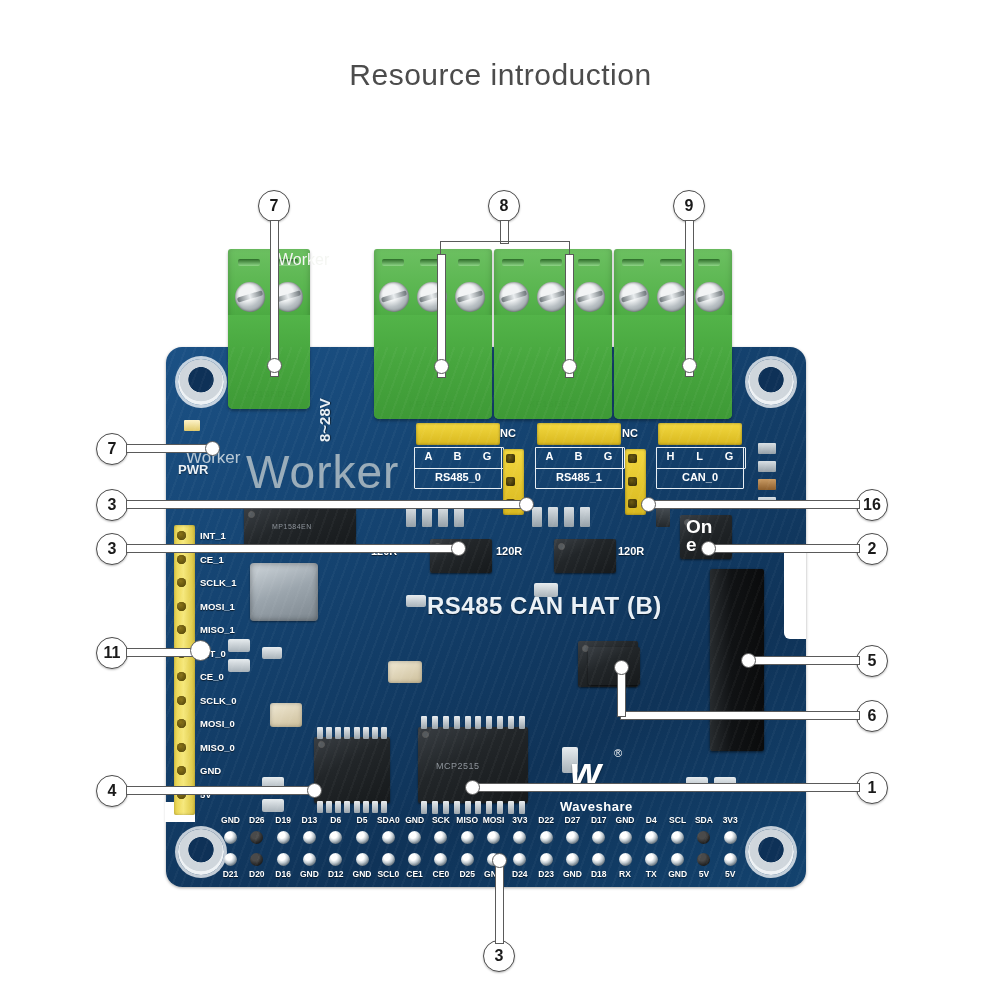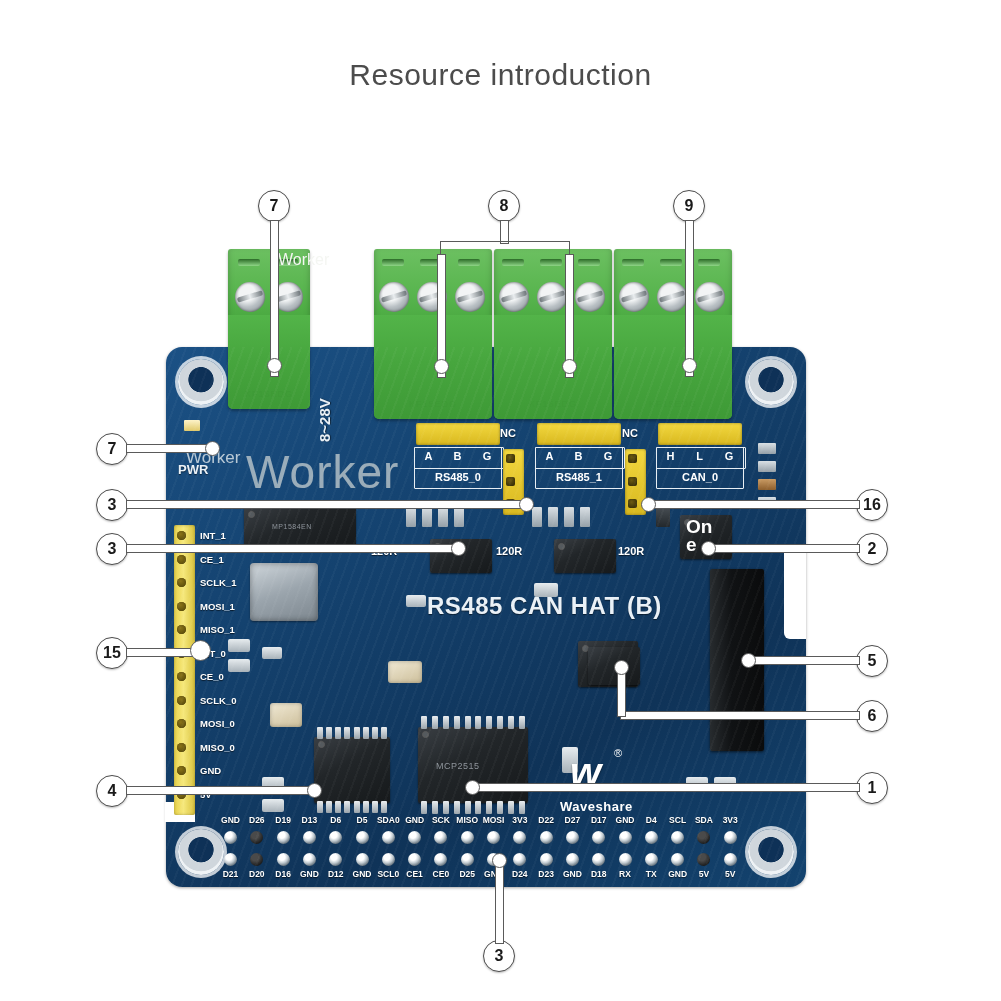--- a/index.html
+++ b/index.html
@@ -490,21 +490,21 @@
 <div class="dot" style="left:205px;top:441px;"></div>
 
 <div class="cal" style="left:96px;top:489px;">3</div>
 <div class="lead h" style="left:126px;top:500px;width:398px;"></div>
 <div class="dot" style="left:519px;top:497px;"></div>
 
 <div class="cal" style="left:96px;top:533px;">3</div>
 <div class="lead h" style="left:126px;top:544px;width:330px;"></div>
 <div class="dot" style="left:451px;top:541px;"></div>
 
-<div class="cal" style="left:96px;top:637px;">15</div>
+<div class="cal" style="left:96px;top:637px;">11</div>
 <div class="lead h" style="left:126px;top:648px;width:72px;"></div>
 <div class="dot" style="left:190px;top:640px;width:19px;height:19px;"></div>
 
 <div class="cal" style="left:96px;top:775px;">4</div>
 <div class="lead h" style="left:126px;top:786px;width:186px;"></div>
 <div class="dot" style="left:307px;top:783px;"></div>
 
 <div class="cal" style="left:856px;top:489px;">16</div>
 <div class="lead h" style="left:646px;top:500px;width:212px;"></div>
 <div class="dot" style="left:641px;top:497px;"></div>

